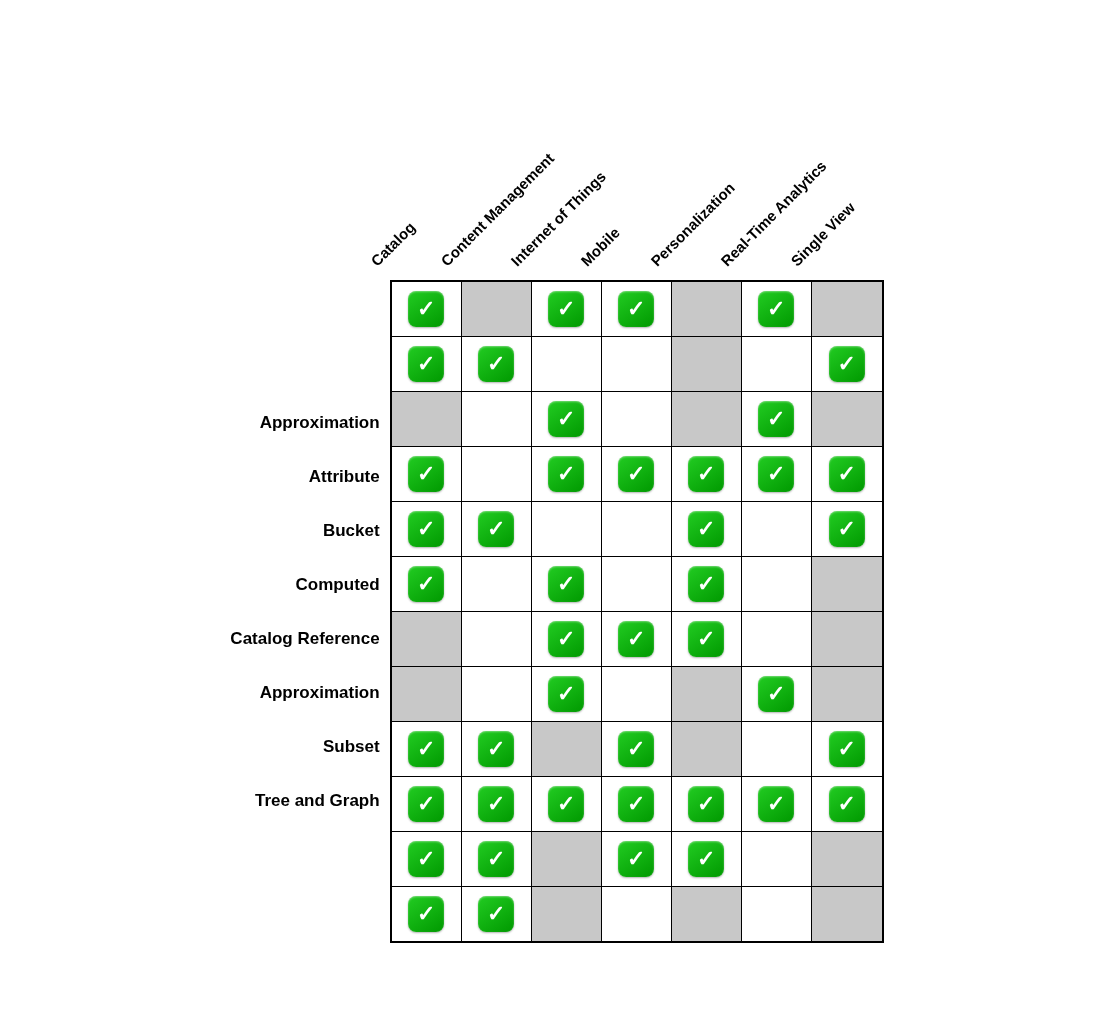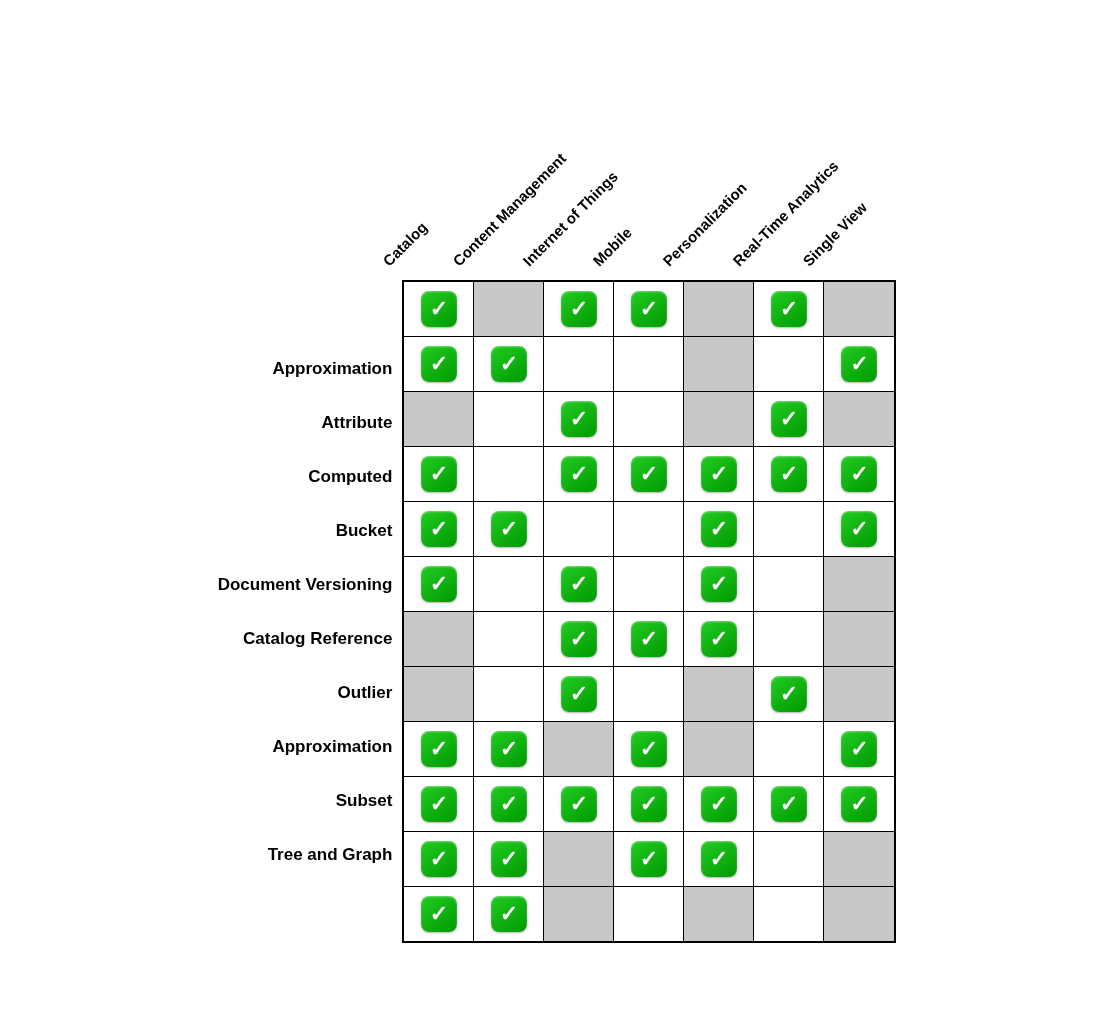--- a/index.html
+++ b/index.html
@@ -129,25 +129,23 @@
 
 <div class="page-container">
   <div class="page-title"></div>
   <div class="main-content">
     <div class="patterns-label"></div>
     <div class="row-labels">
       <div class="row-label-header"></div>
 
     <div class="row-label">Approximation</div>
         <div class="row-label">Attribute</div>
+        <div class="row-label">Bucket</div>
         <div class="row-label">Computed</div>
-        <div class="row-label">Bucket</div>
-        <div class="row-label">Document Versioning</div>
         <div class="row-label">Catalog Reference</div>
-        <div class="row-label">Outlier</div>
         <div class="row-label">Approximation</div>
         <div class="row-label">Subset</div>
         <div class="row-label">Tree and Graph</div>
       </div>
     <div class="grid-section">
       <div class="col-headers">
 
       <div class="col-header">
             <span>Catalog</span>
           </div>

